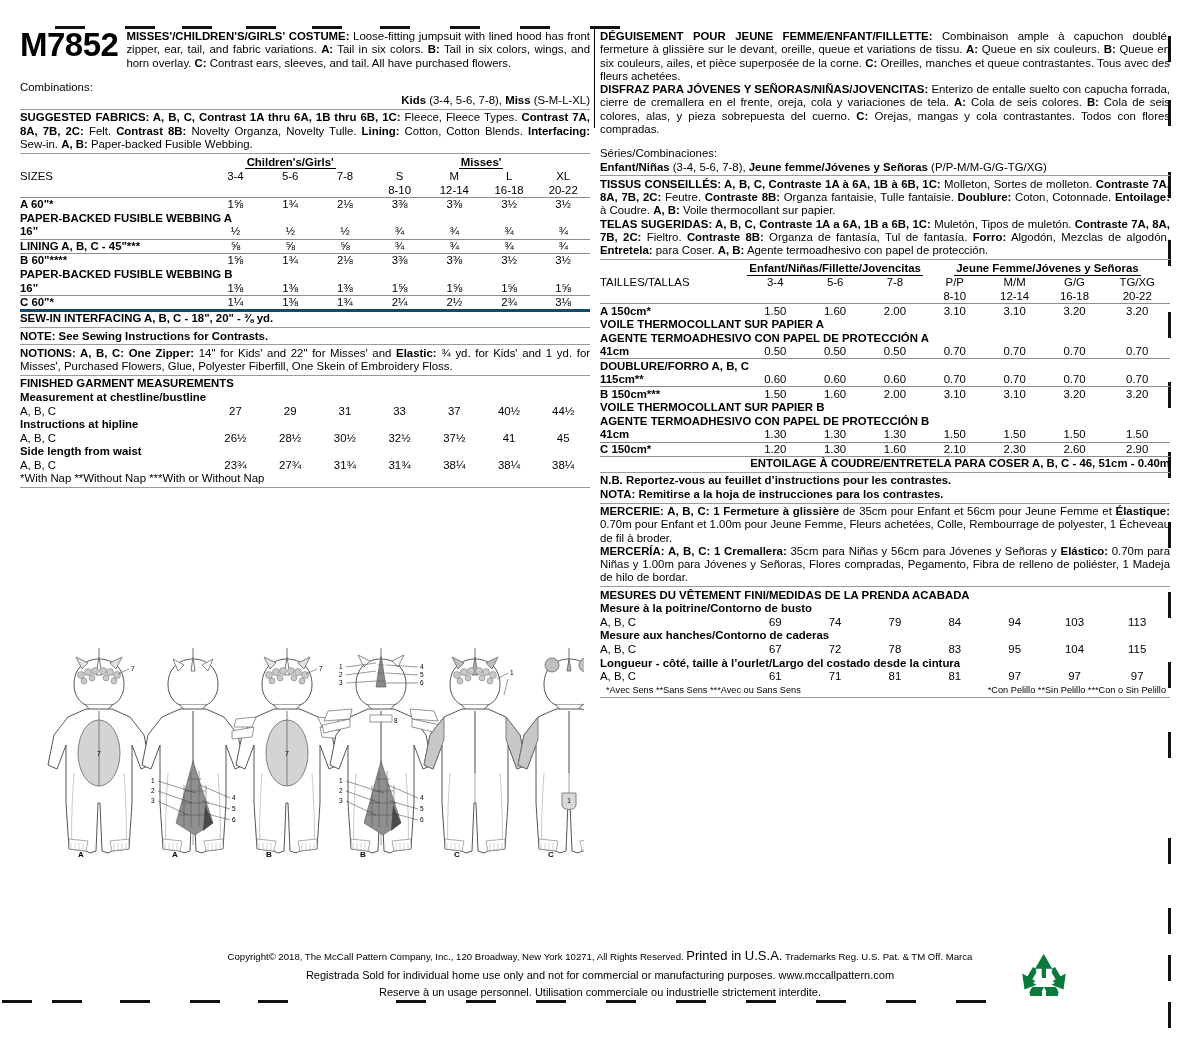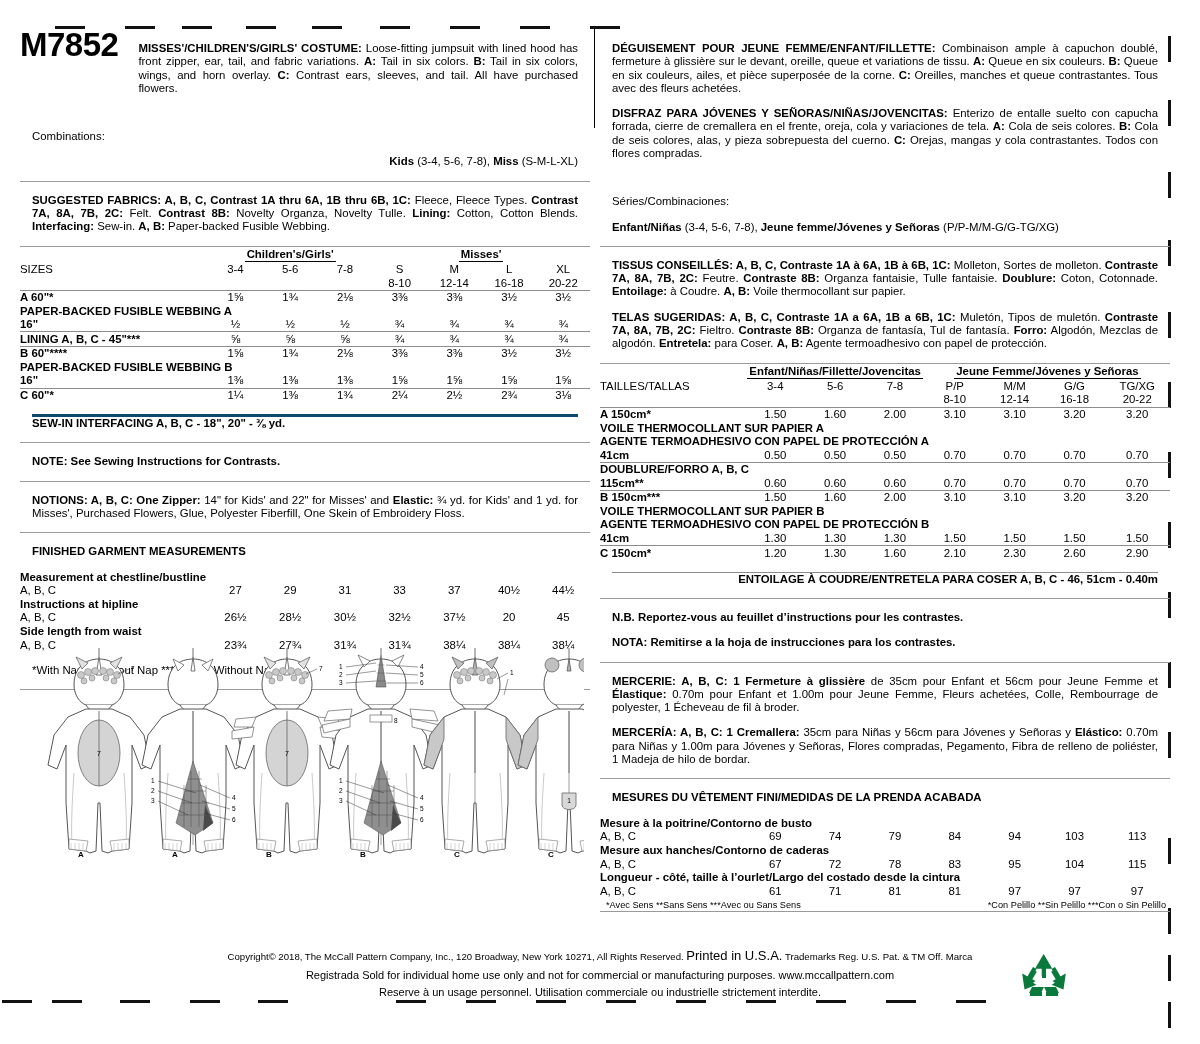--- a/index.html
+++ b/index.html
@@ -35,21 +35,21 @@
 
   
   .patnum-row { display: flex; align-items: flex-start; }
   .patnum {
     font-size: 33px; font-weight: bold; letter-spacing: -0.5px;
     line-height: 0.92; margin-right: 8px; white-space: nowrap;
   }
   .desc-block { flex: 1; }
 
   p.txt, div.txt {
-    margin: 12px; font-size: 11.4px; line-height: 1.165;
+    margin: 0; font-size: 11.4px; line-height: 1.165;
     text-align: justify; text-justify: inter-word;
   }
   .b { font-weight: bold; }
   .spacer { height: 11px; }
   .hr { border-top: 1px solid #9a9a9a; margin: 1.5px 0; }
 
   
   table.yard {
     width: 100%; border-collapse: collapse;
     font-size: 11.4px; line-height: 1.12;
@@ -292,21 +292,21 @@
       <tr>
             <td class="lbl b" colspan="8">Instructions at hipline</td>
           </tr>
       <tr>
         <td class="lbl">A, B, C</td>
         <td class="num">26½</td>
         <td class="num">28½</td>
         <td class="num">30½</td>
         <td class="num">32½</td>
         <td class="num">37½</td>
-        <td class="num">20</td>
+        <td class="num">41</td>
         <td class="num">45</td>
       </tr>
       <tr>
             <td class="lbl b" colspan="8">Side length from waist</td>
           </tr>
       <tr>
         <td class="lbl">A, B, C</td>
         <td class="num">23¾</td>
         <td class="num">27¾</td>
         <td class="num">31¾</td>

